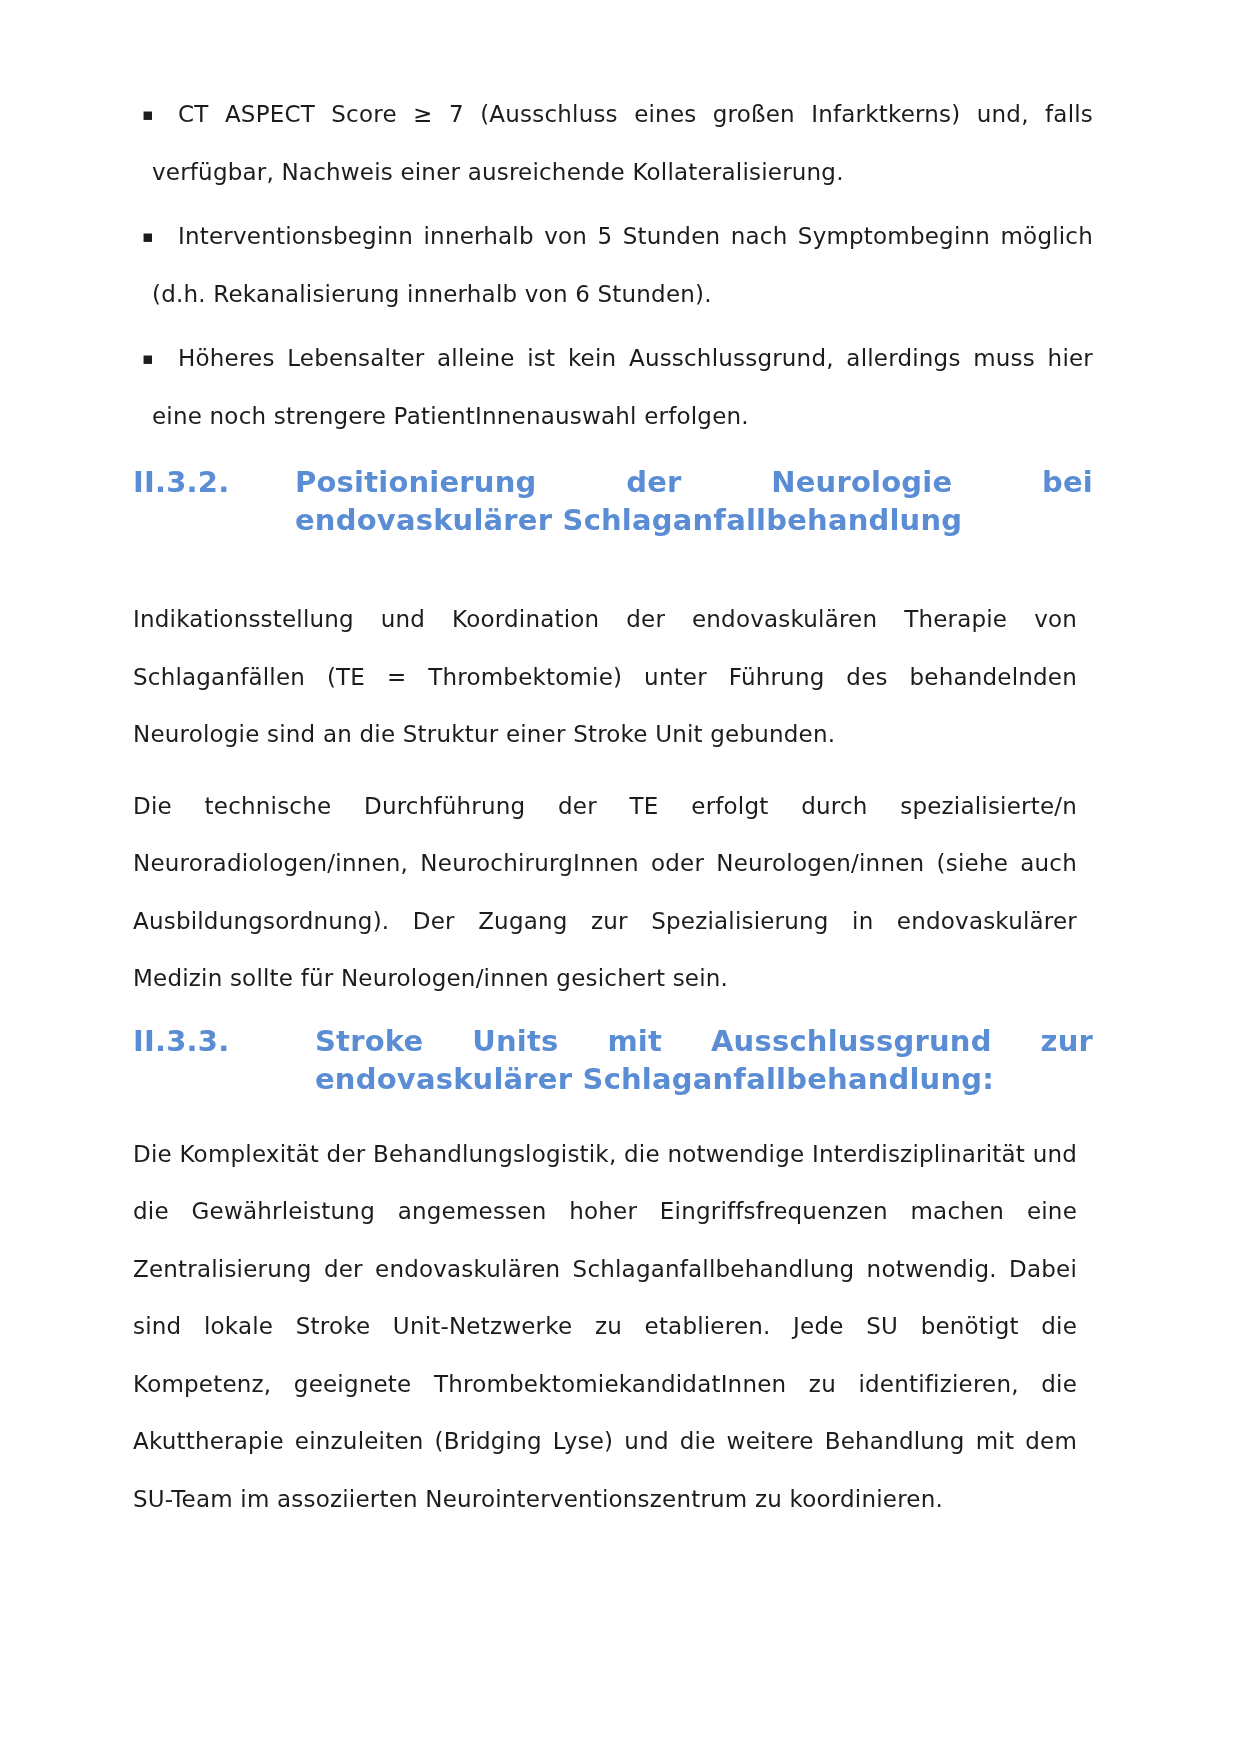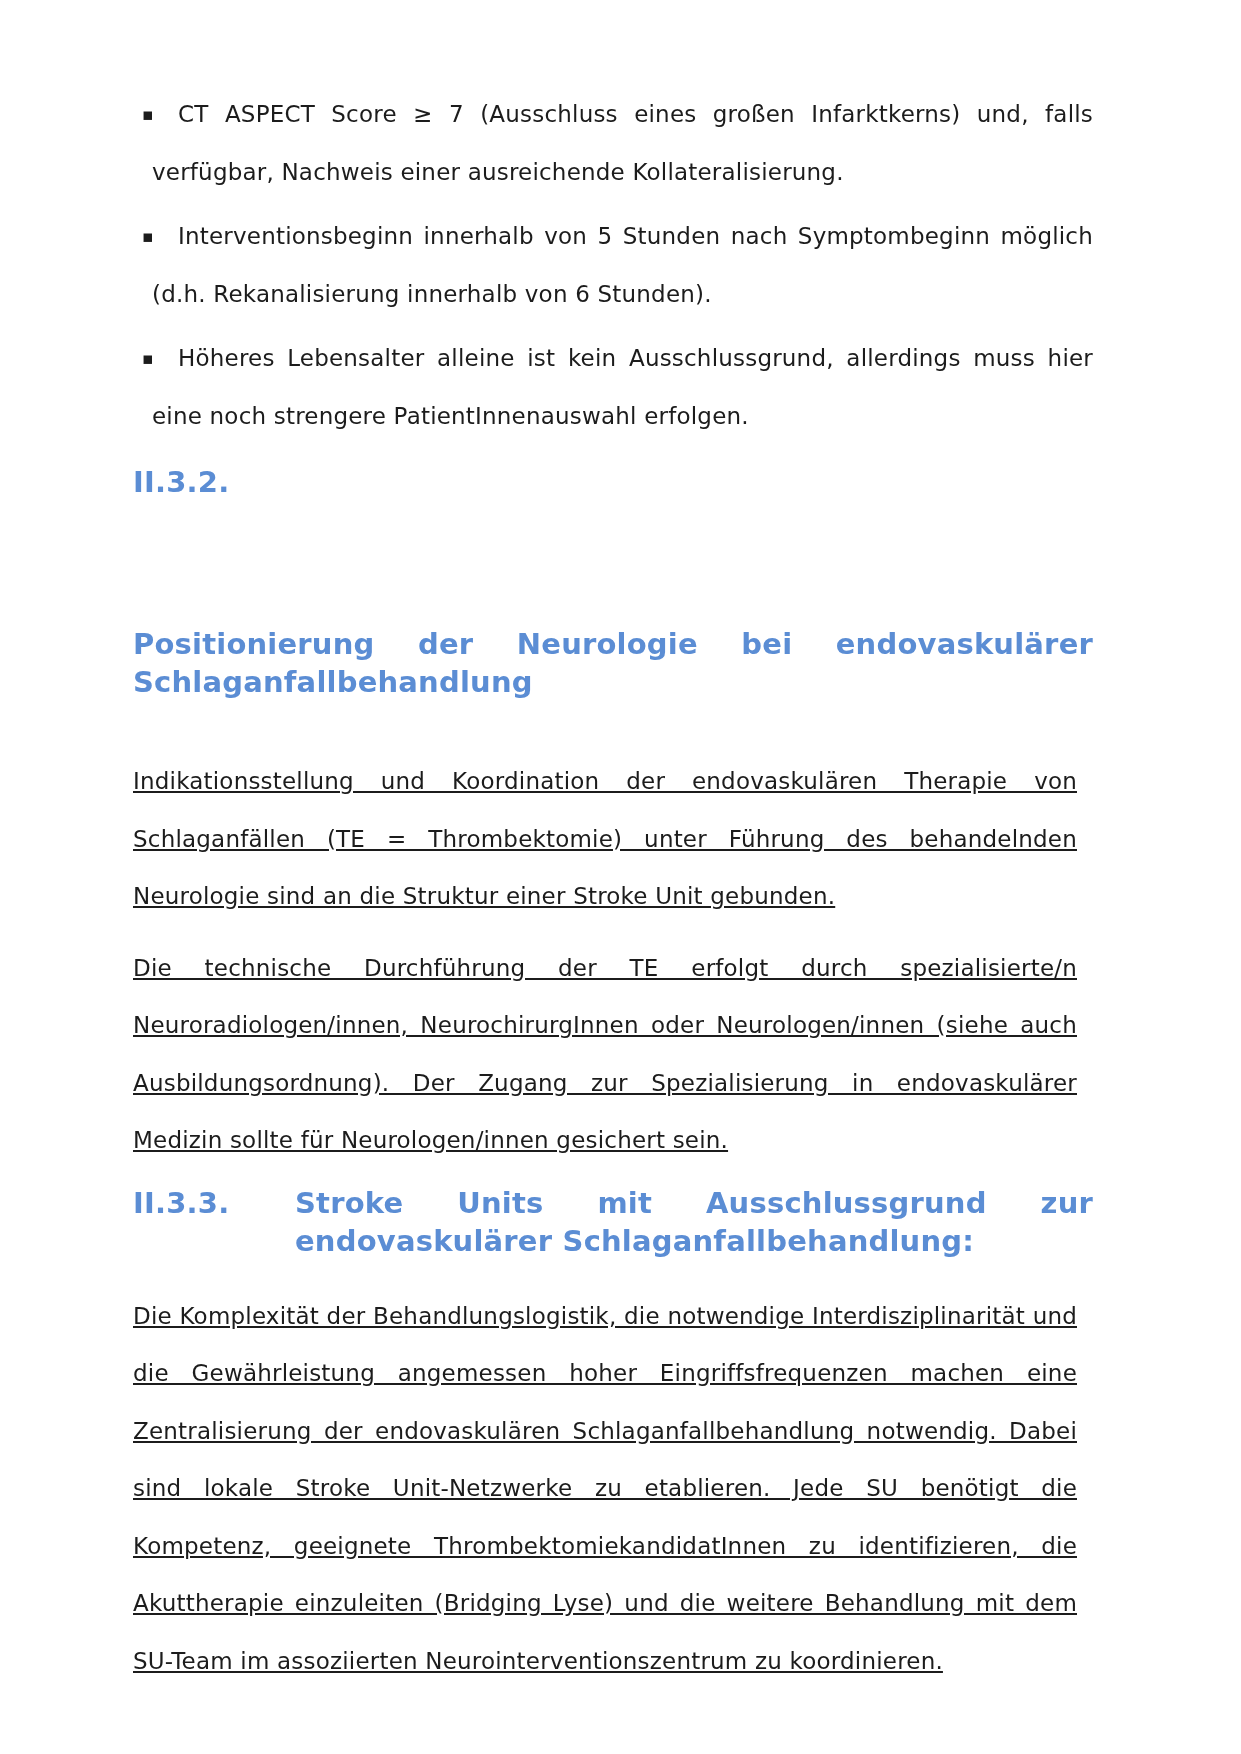--- a/index.html
+++ b/index.html
@@ -58,28 +58,27 @@
     letter-spacing: 0.2px;
   }
   .section-heading .sec-num {
     flex: 0 0 162px;
     width: 162px;
   }
   .section-heading .sec-title {
     flex: 1 1 auto;
     text-align: justify;
   }
-  .heading-1 { margin: 18px 0 52px 0; flex-direction: column; }
-  .heading-2 { margin: 6px 0 28px 0; }
+  .heading-1 { margin: 18px 0 52px 0; }
+  .heading-2 { margin: 6px 0 28px 0; gap: 20px; }
 
   
   p.body-para {
     margin: 0 16px 14px 0;
     text-align: justify;
-    text-decoration: underline;
   }
 </style>
 </head>
 <body>
 
 <div class="page">
 
   <ul class="bullet-list">
     <li>
       <span class="bullet-glyph">▪</span>

